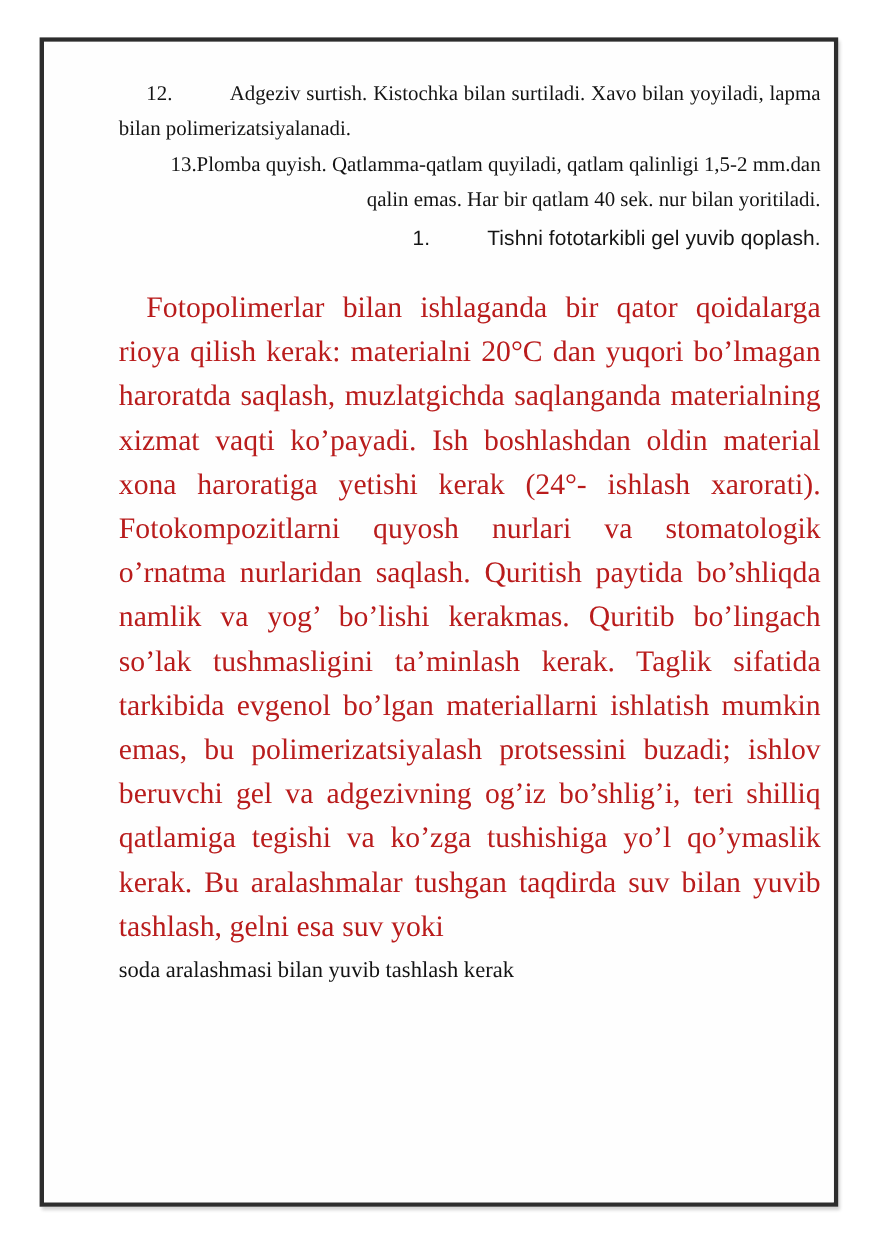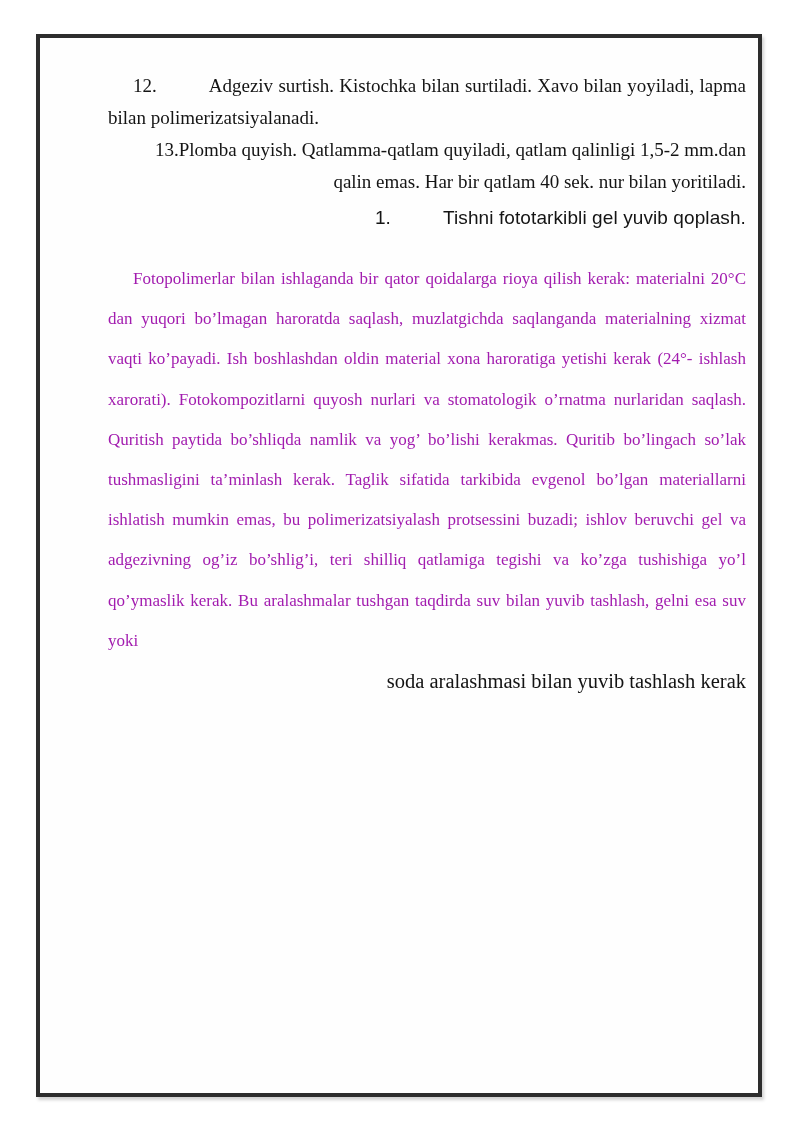--- a/index.html
+++ b/index.html
@@ -42,21 +42,20 @@
     top: 32px;
     width: 638px;
     color: #141414;
   }
 
   .line-item,
   .para {
     font-size: 20.5px;
     line-height: 40px;
     color: #131313;
-    text-align: right;
     -webkit-font-smoothing: antialiased;
   }
 
   
   .list-block {
     margin: 0;
     padding: 0;
   }
 
   .li-row {
@@ -88,26 +87,26 @@
   .sans-line {
     font-family: "Liberation Sans", "DejaVu Sans", sans-serif;
     font-size: 19px;
     line-height: 40px;
     letter-spacing: 0.1px;
   }
 
   
   #main-paragraph {
     margin: 21px 0 0 0;
-    font-size: 17px;
+    font-size: 27px;
     line-height: 40.2px;
     text-align: justify;
     text-justify: inter-word;
     text-indent: 25px;
-    color: #a21caf;
+    color: #b91c1c;
     word-spacing: 0.2px;
   }
 </style>
 </head>
 <body>
 
 <div id="page-frame">
   <div id="page-inner">
 
     <div id="doc-body">

